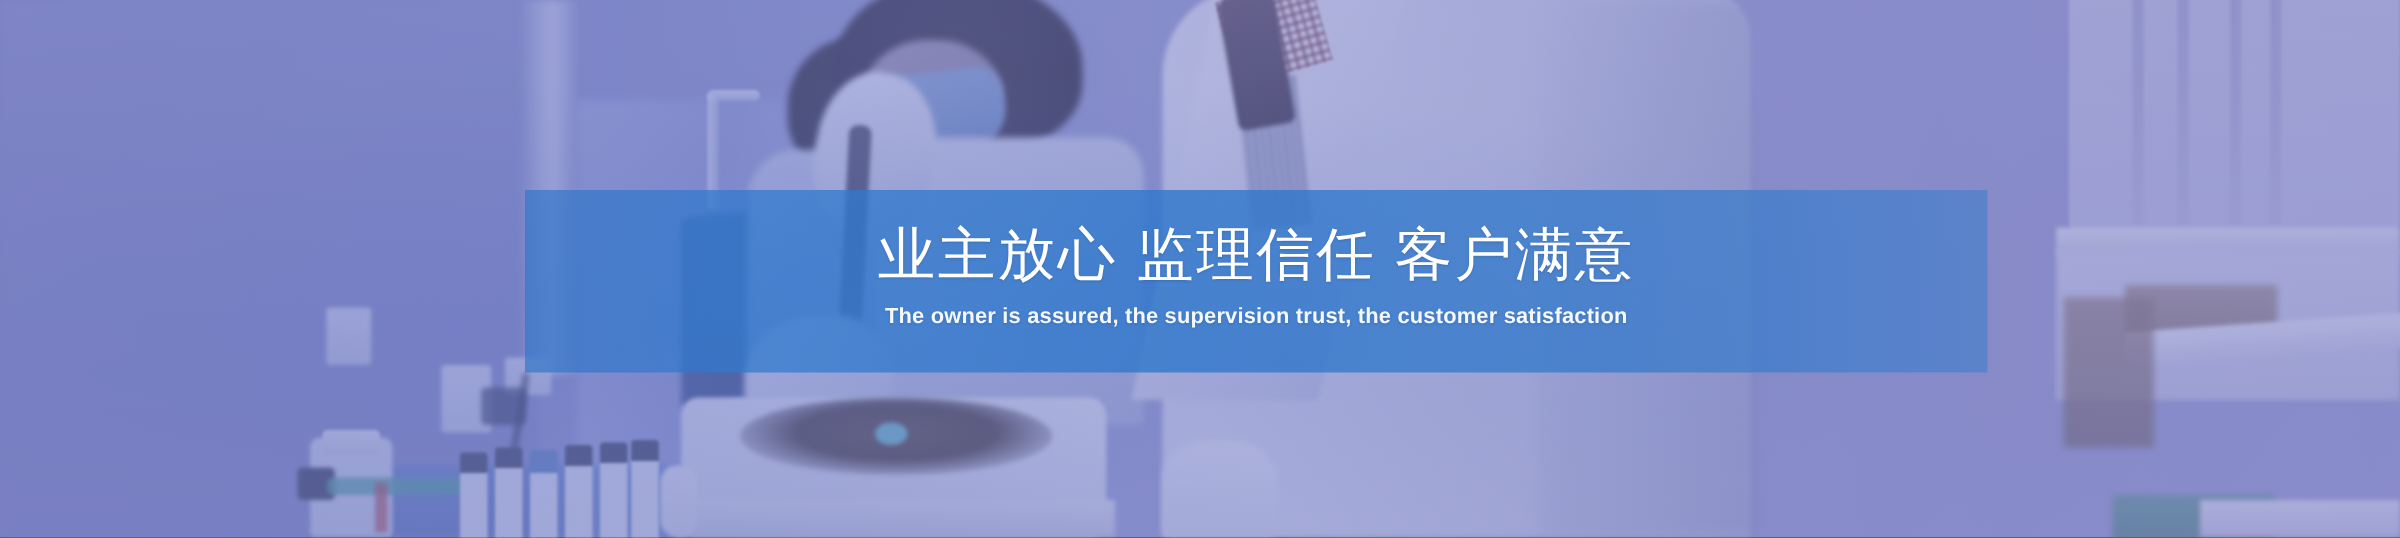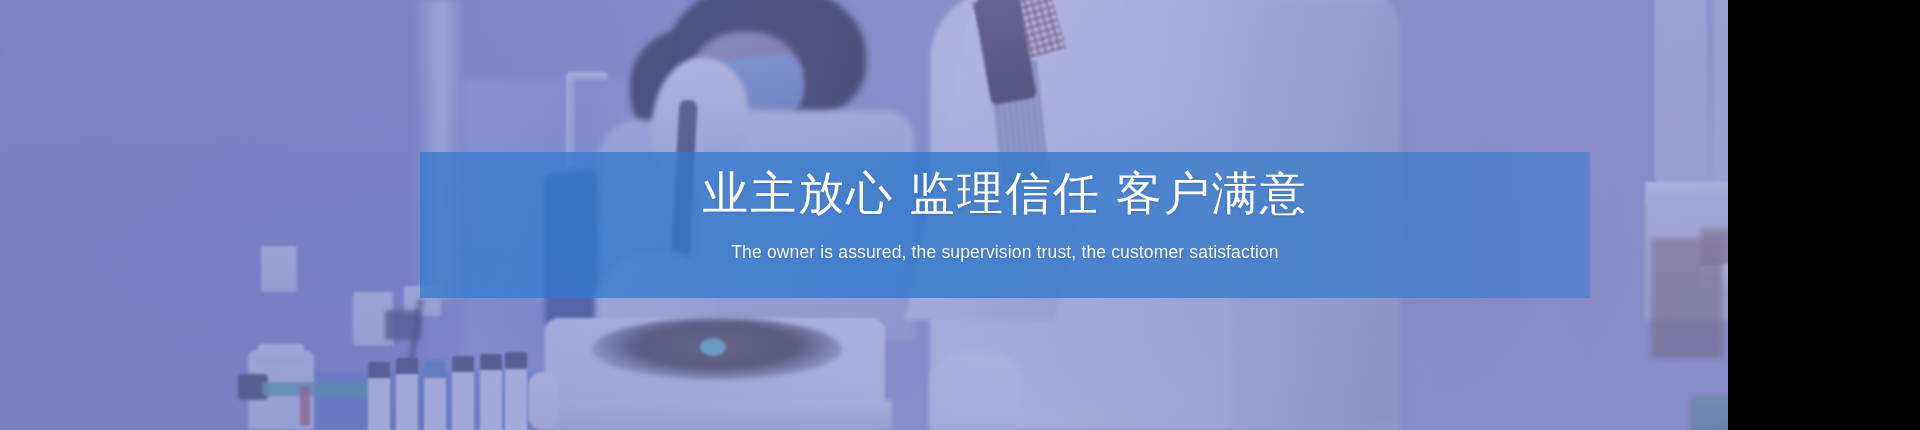--- a/index.html
+++ b/index.html
@@ -1,20 +1,20 @@
 <!DOCTYPE html>
 <html><head>
 <meta charset="utf-8">
 <style>
   html,body{margin:0;padding:0;background:#000;}
   body{font-family:"Liberation Sans","DejaVu Sans",sans-serif;}
 
   .banner{
     position:relative;
-    width:1728px;
+    width:1920px;
     height:430px;
     overflow:hidden;
     background:#5eead4;
   }
 
   
   .photo{position:absolute;inset:0;overflow:hidden;}
 
   
   .wall{
@@ -349,23 +349,23 @@
     font-weight:400;
     white-space:nowrap;
     text-shadow:0 1px 2px rgba(20,50,100,.22);
     margin:0 0 10px 0;
   }
   .headline-en{
     color:#f4f8ff;
     font-size:17.5px;
     line-height:1.2;
     letter-spacing:.15px;
-    font-weight:400;
+    font-weight:700;
     white-space:nowrap;
-    margin:14px;
+    margin:4px;
     text-shadow:0 1px 2px rgba(20,50,100,.22);
   }
 </style>
 </head>
 <body>
 
 <div class="banner">
 
   <div class="photo">
     <div class="wall"></div>

